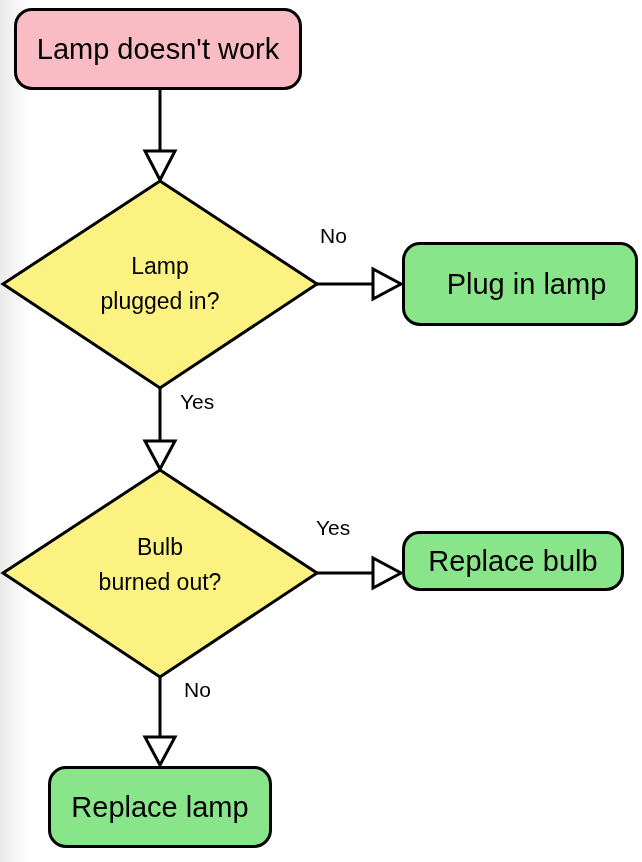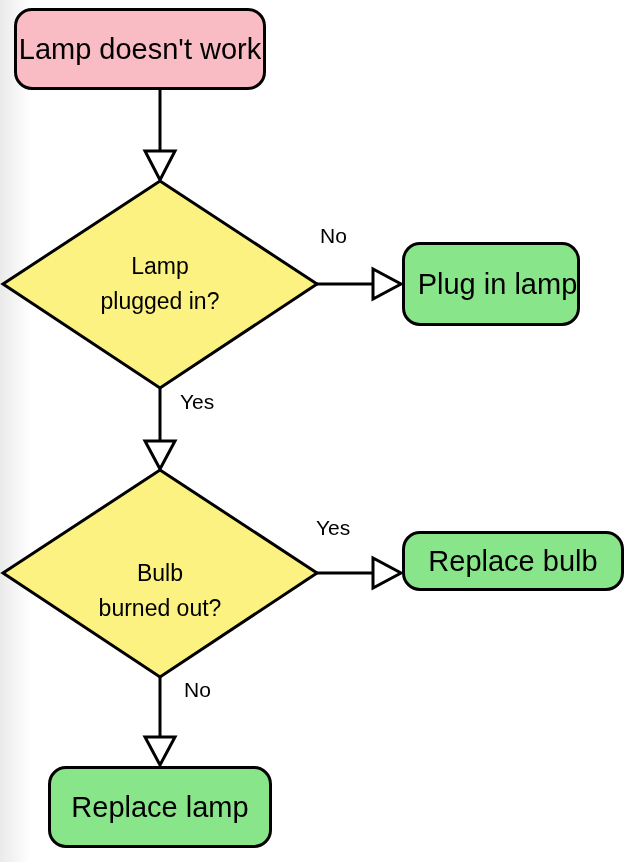--- a/index.html
+++ b/index.html
@@ -78,34 +78,34 @@
     <polygon class="shape" points="160,181 317,284 160,388 3,284" fill="#fcf281"></polygon>
     <polygon class="shape" points="160,470 317,573 160,677 3,573" fill="#fcf281"></polygon>
 
     <polygon class="shape" points="145,151 175,151 160,180" fill="#ffffff"></polygon>
     <polygon class="shape" points="373,269 373,299 401,284" fill="#ffffff"></polygon>
     <polygon class="shape" points="145,441 175,441 160,469" fill="#ffffff"></polygon>
     <polygon class="shape" points="373,558 373,588 401,573" fill="#ffffff"></polygon>
     <polygon class="shape" points="145,737 175,737 160,765" fill="#ffffff"></polygon>
   </svg>
 
-  <div class="node" style="left: 14px; top: 8px; width: 252px; height: 82px; background-color: rgb(249, 188, 196);">
+  <div class="node" style="left: 14px; top: 8px; width: 288px; height: 82px; background-color: rgb(249, 188, 196);">
     <span>Lamp doesn't work</span>
   </div>
 
   <div class="diamond-text" style="left:30px; top:249px; width:260px;">
     <div>Lamp</div>
     <div>plugged in?</div>
   </div>
 
-  <div class="node" style="left: 402px; top: 242px; width: 178px; height: 84px; background-color: rgb(137, 229, 137); padding-left: 13px;">
+  <div class="node" style="left: 402px; top: 242px; width: 236px; height: 84px; background-color: rgb(137, 229, 137); padding-left: 13px;">
     <span>Plug in lamp</span>
   </div>
 
-  <div class="diamond-text" style="left:30px; top:556px; width:260px;">
+  <div class="diamond-text" style="left:30px; top:530px; width:260px;">
     <div>Bulb</div>
     <div>burned out?</div>
   </div>
 
   <div class="node" style="left: 402px; top: 531px; width: 222px; height: 60px; background-color: rgb(137, 229, 137);">
     <span>Replace bulb</span>
   </div>
 
   <div class="node" style="left: 48px; top: 766px; width: 224px; height: 82px; background-color: rgb(137, 229, 137);">
     <span>Replace lamp</span>

